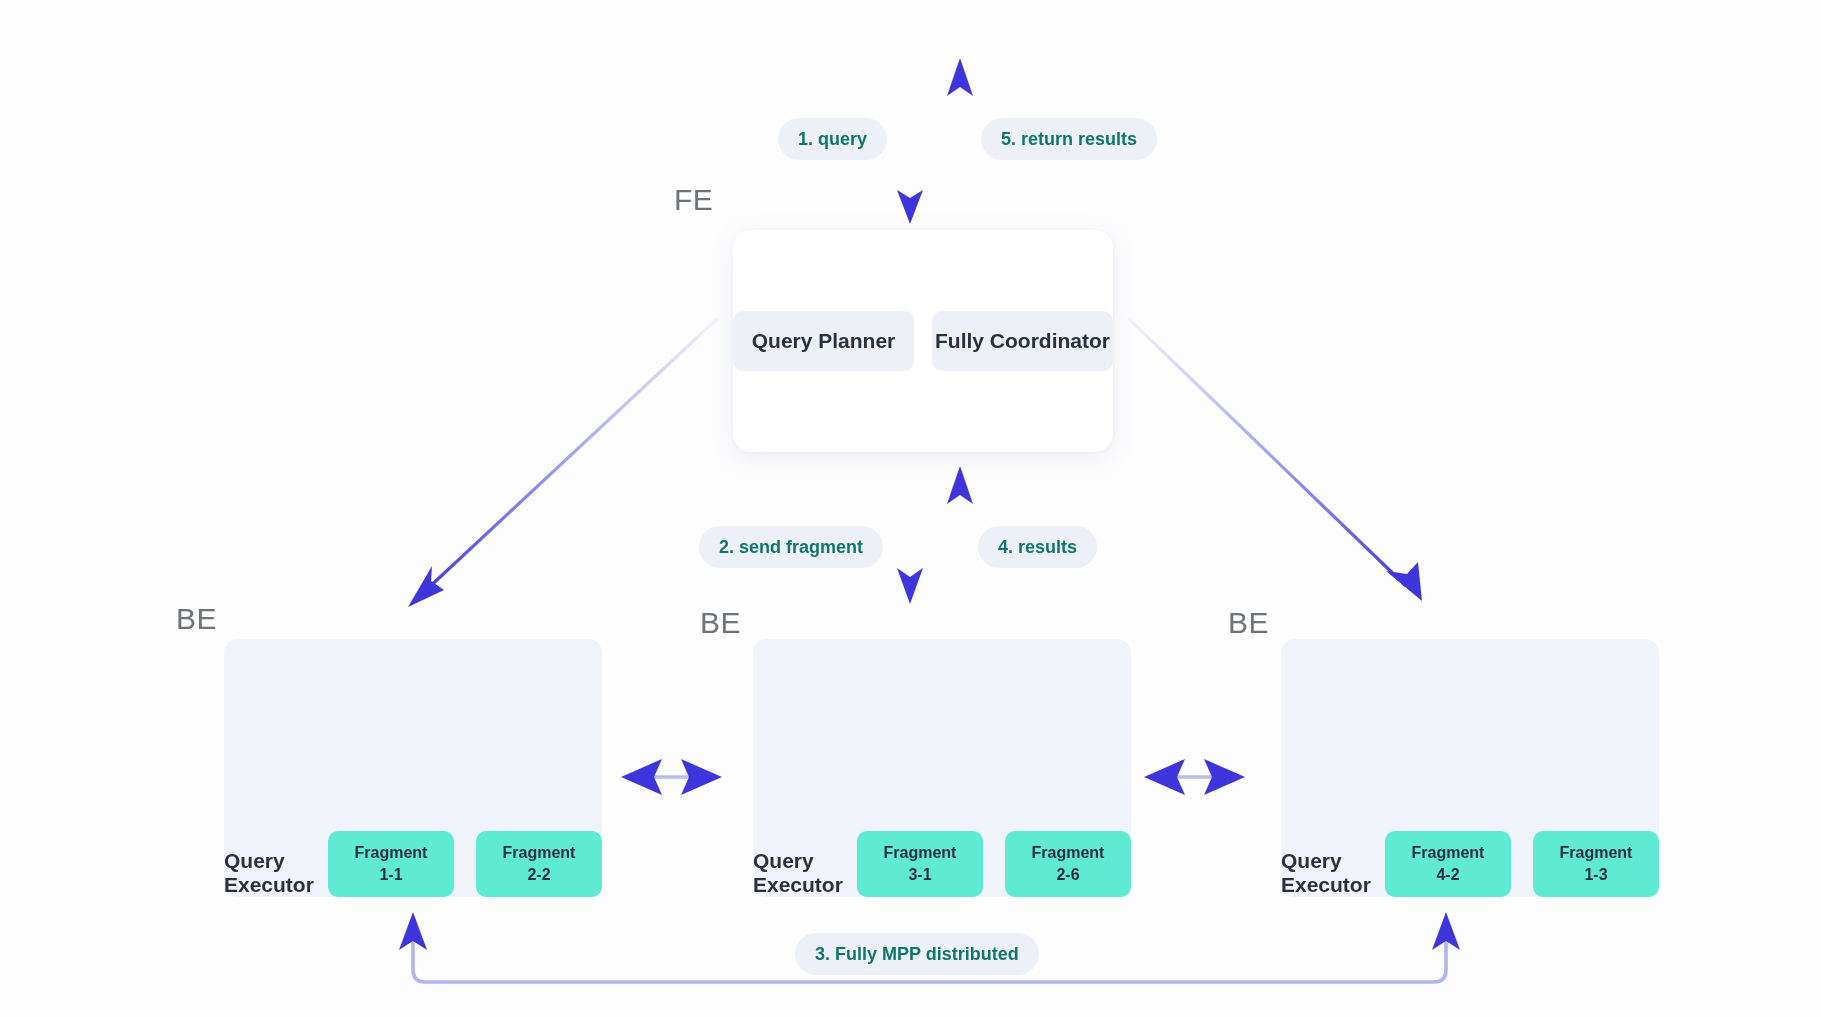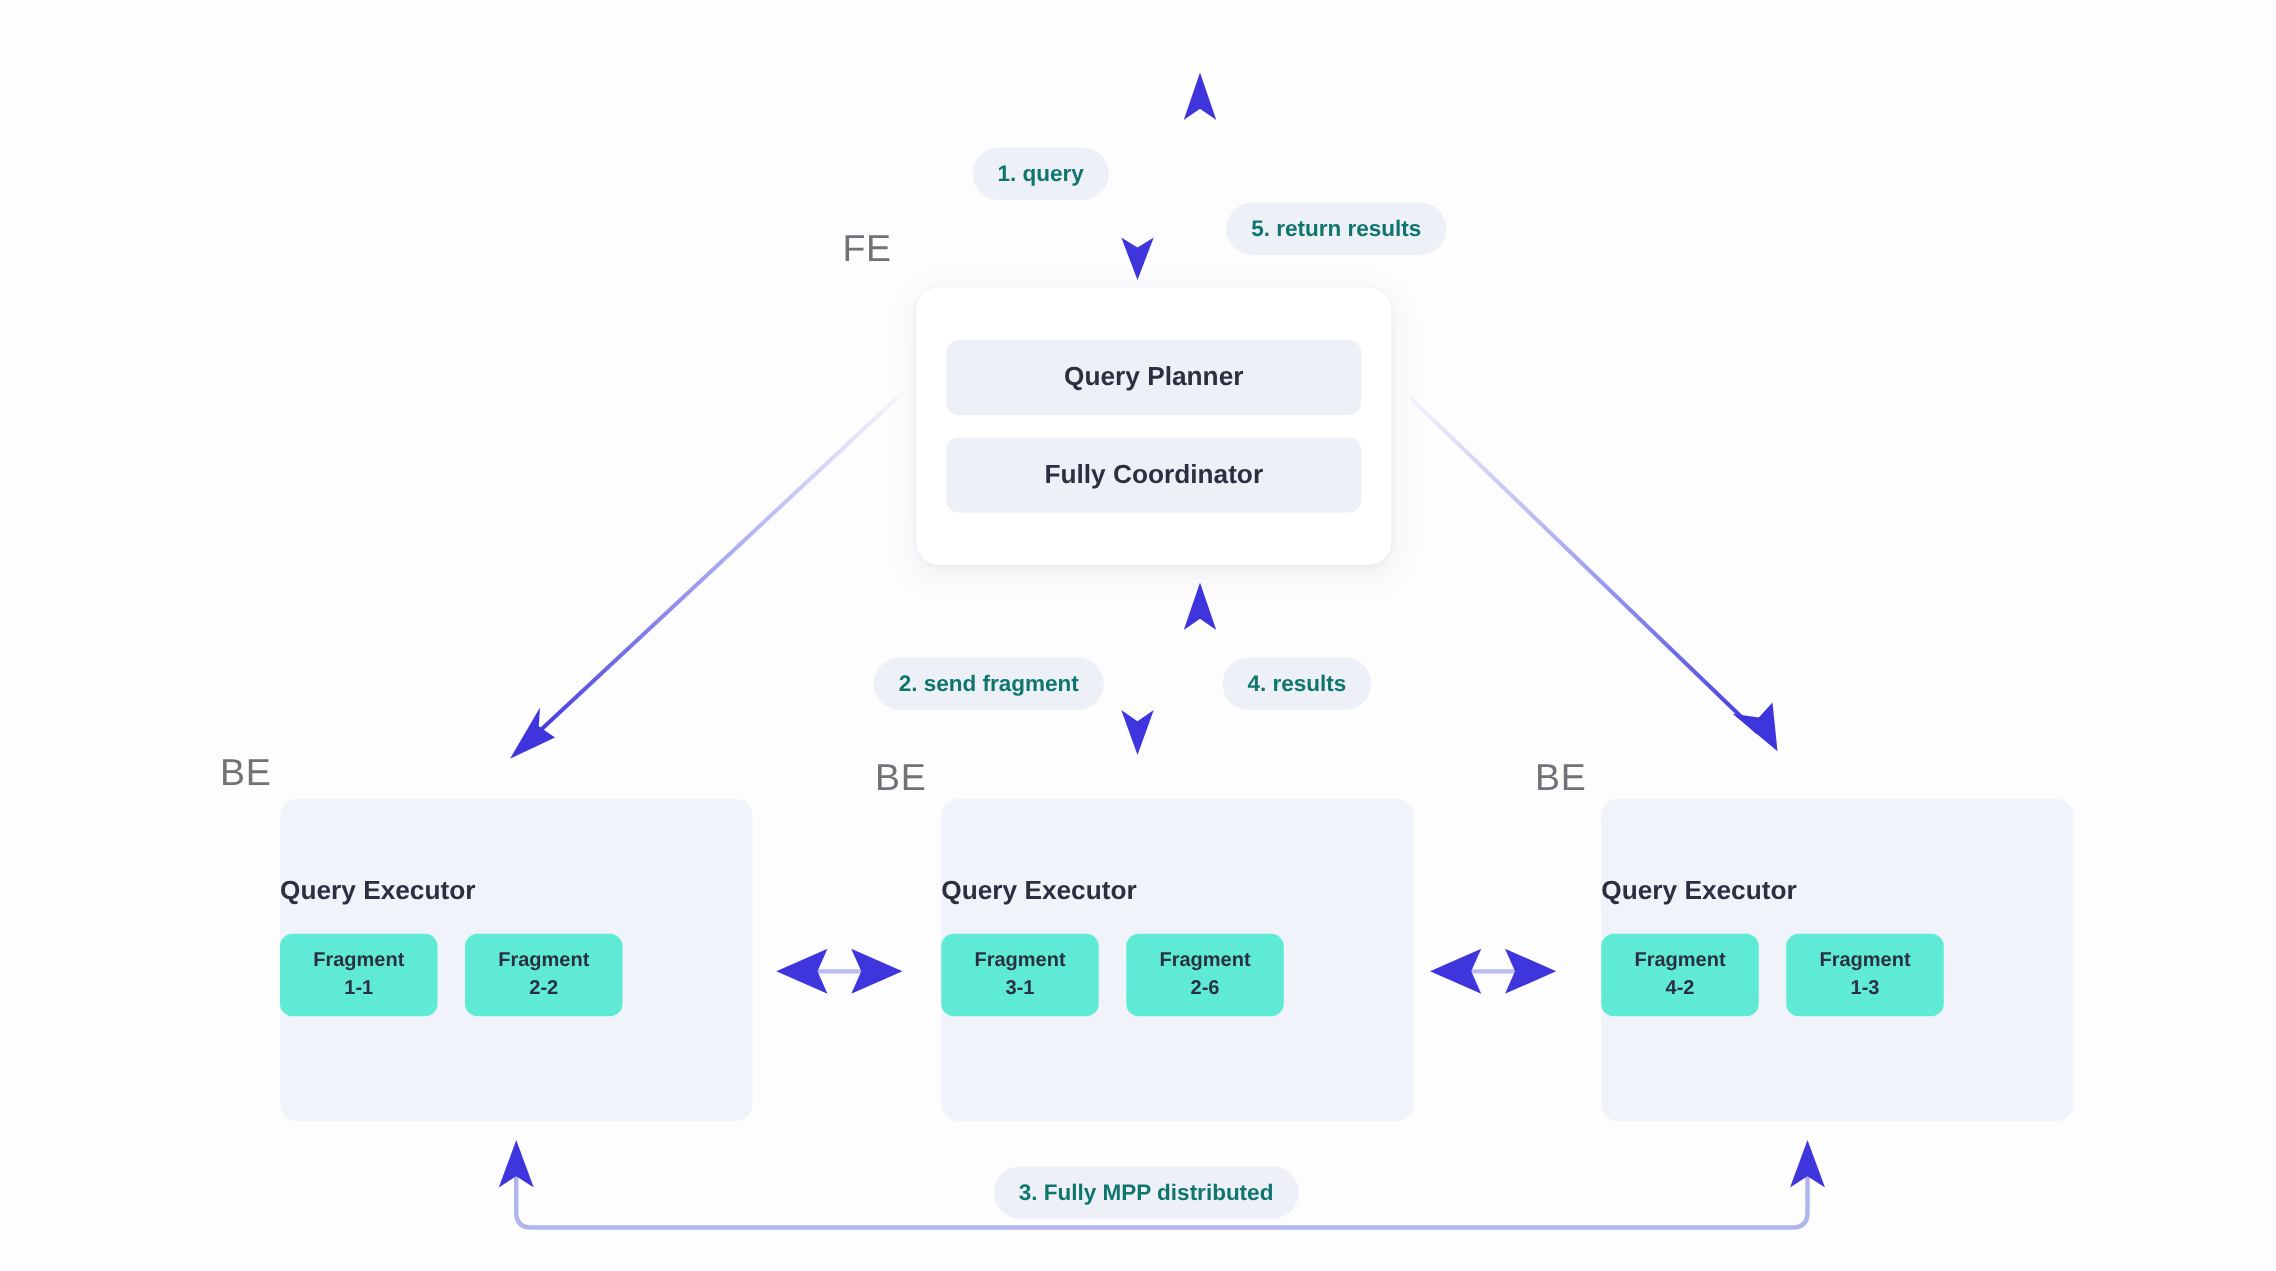--- a/index.html
+++ b/index.html
@@ -44,21 +44,21 @@
     position: absolute;
     left: 733px;
     top: 230px;
     width: 380px;
     height: 222px;
     background: #ffffff;
     border-radius: 18px;
     box-shadow: 0 6px 26px rgba(90, 95, 140, 0.10),
                 0 1px 4px rgba(90, 95, 140, 0.06);
     display: flex;
-    flex-direction: column;
+    flex-direction: row;
     align-items: center;
     justify-content: center;
     gap: 18px;
   }
   .fe-slot {
     width: 332px;
     height: 60px;
     background: #eef0f7;
     border-radius: 10px;
     display: flex;
@@ -71,22 +71,22 @@
 
   
   .be-card {
     position: absolute;
     top: 639px;
     width: 378px;
     height: 258px;
     background: #f1f3fa;
     border-radius: 14px;
     display: flex;
-    flex-direction: column;
-    align-items: flex-start;
+    flex-direction: row;
+    align-items: flex-end;
   }
   .be-card .be-title {
     margin-top: 62px;
     font-size: 21px;
     font-weight: 700;
     color: #2b3040;
   }
   .fragments {
     margin-top: 22px;
     display: flex;
@@ -248,18 +248,18 @@
         <span>4-2</span>
       </div>
       <div class="fragment">
         <span>Fragment</span>
         <span>1-3</span>
       </div>
     </div>
   </div>
 
   <div class="pill" style="left:778px; top:118px;">1. query</div>
-  <div class="pill" style="left:981px; top:118px;margin-top:44px;">5. return results</div>
+  <div class="pill" style="left:981px; top:118px;">5. return results</div>
   <div class="pill" style="left:699px; top:526px;">2. send fragment</div>
   <div class="pill" style="left:978px; top:526px;">4. results</div>
   <div class="pill" style="left:795px; top:933px;">3. Fully MPP distributed</div>
 
 </div>
 
 </body></html>

